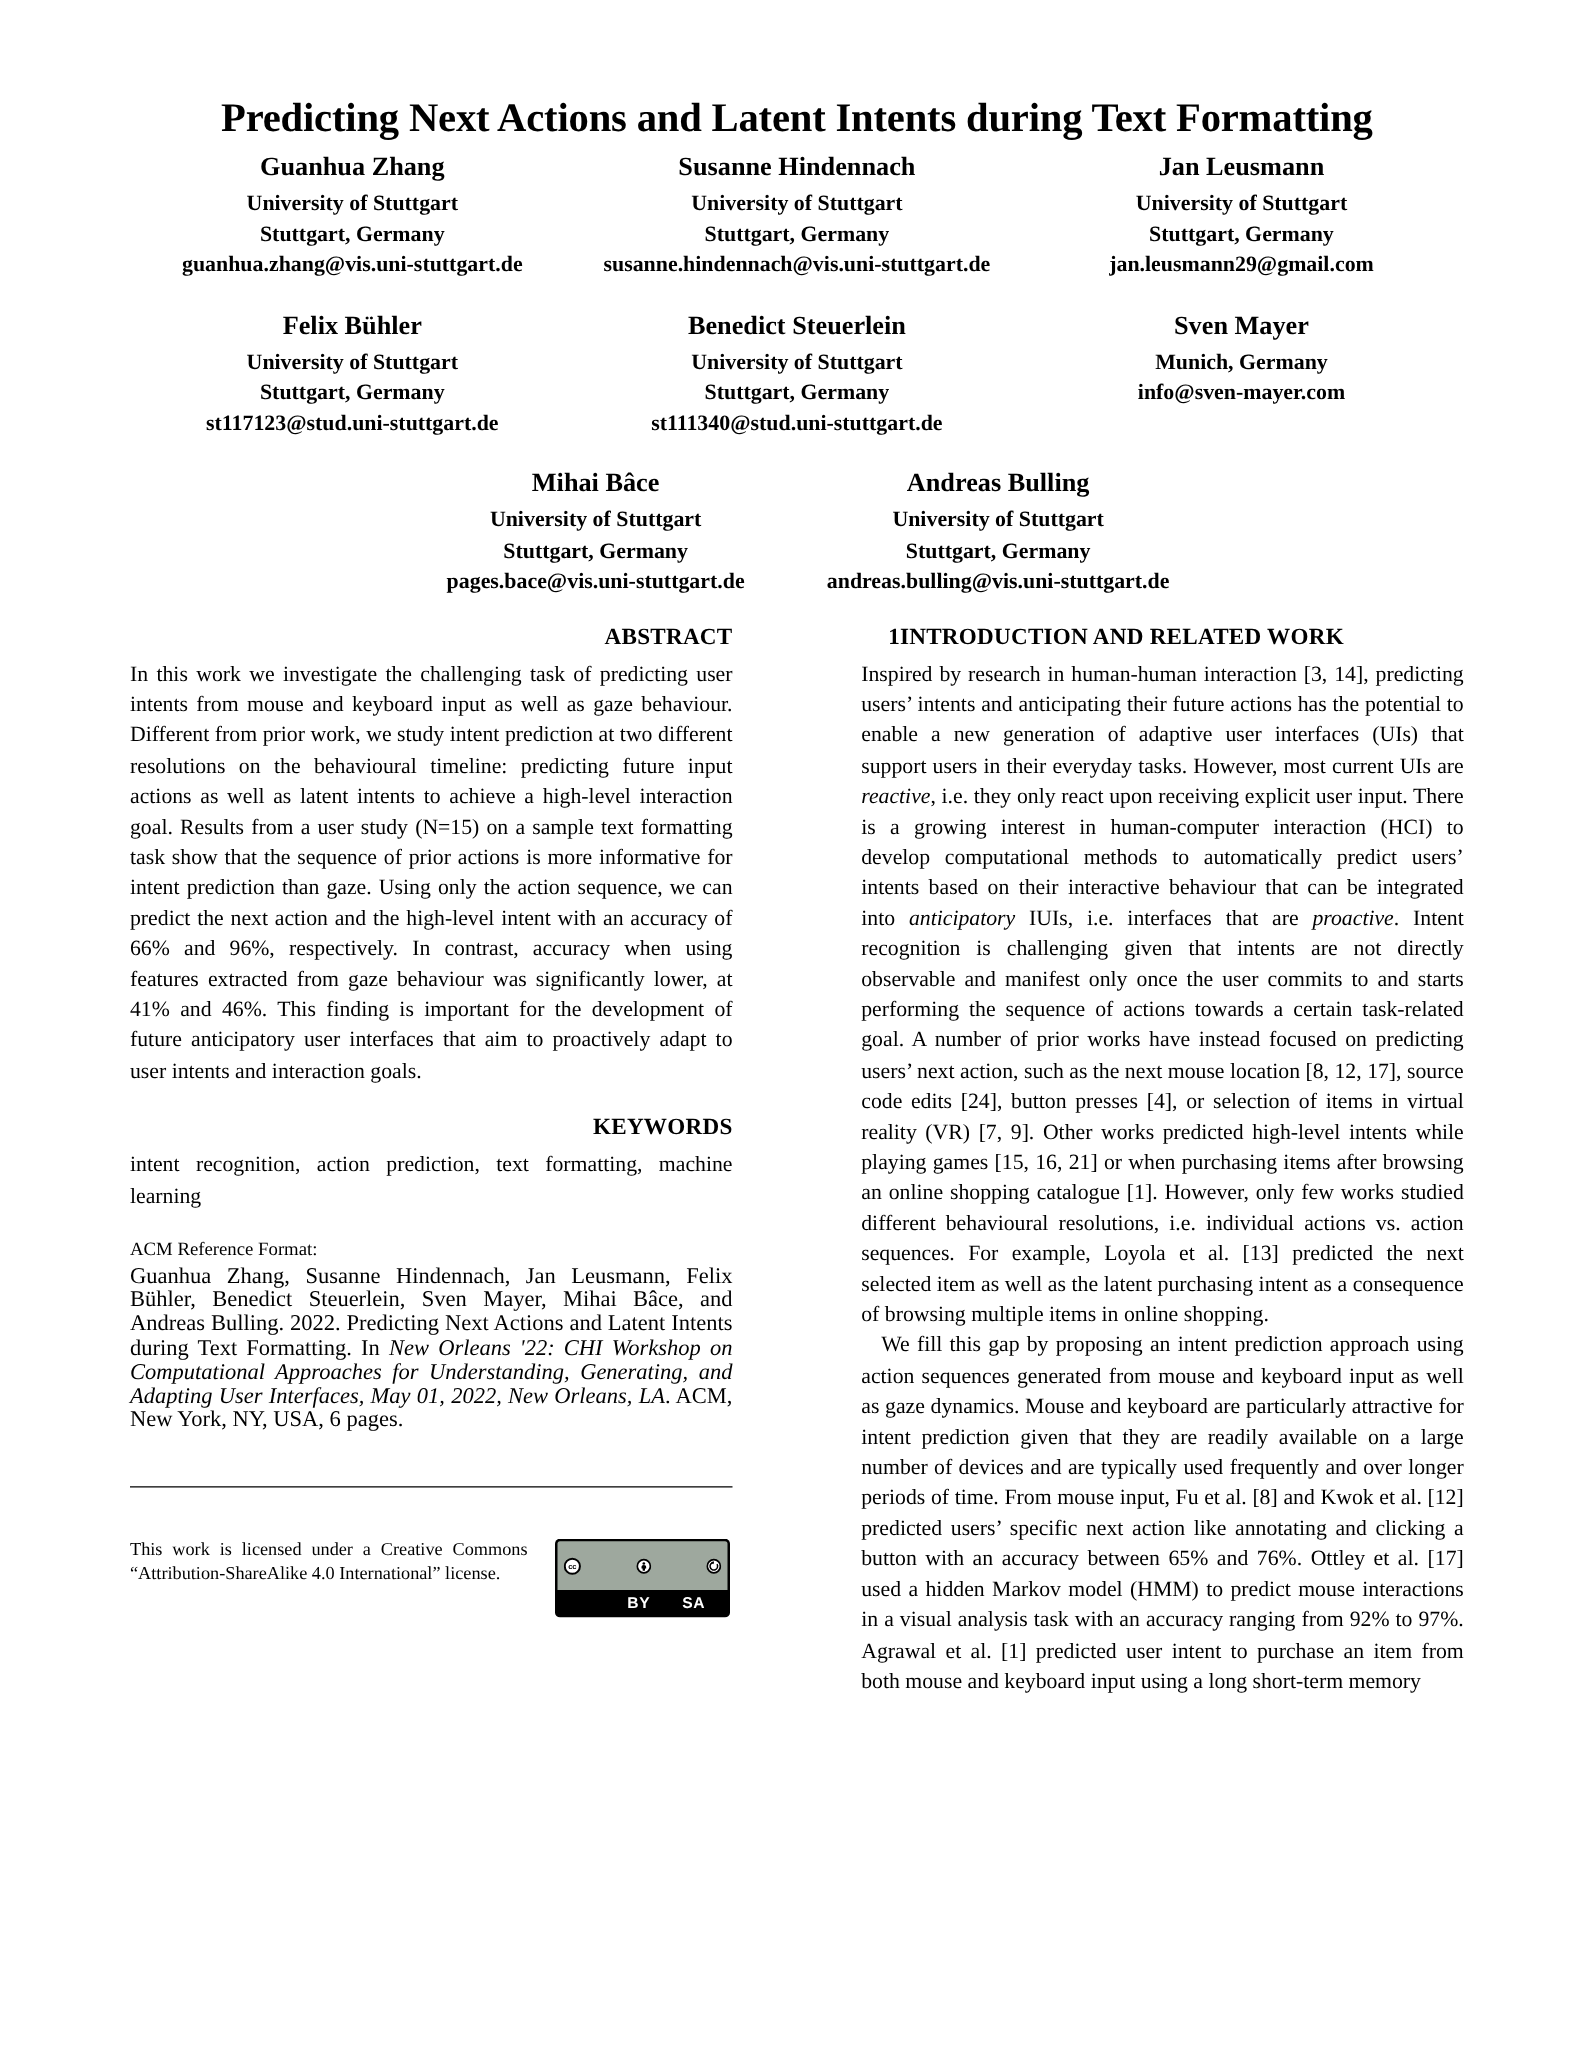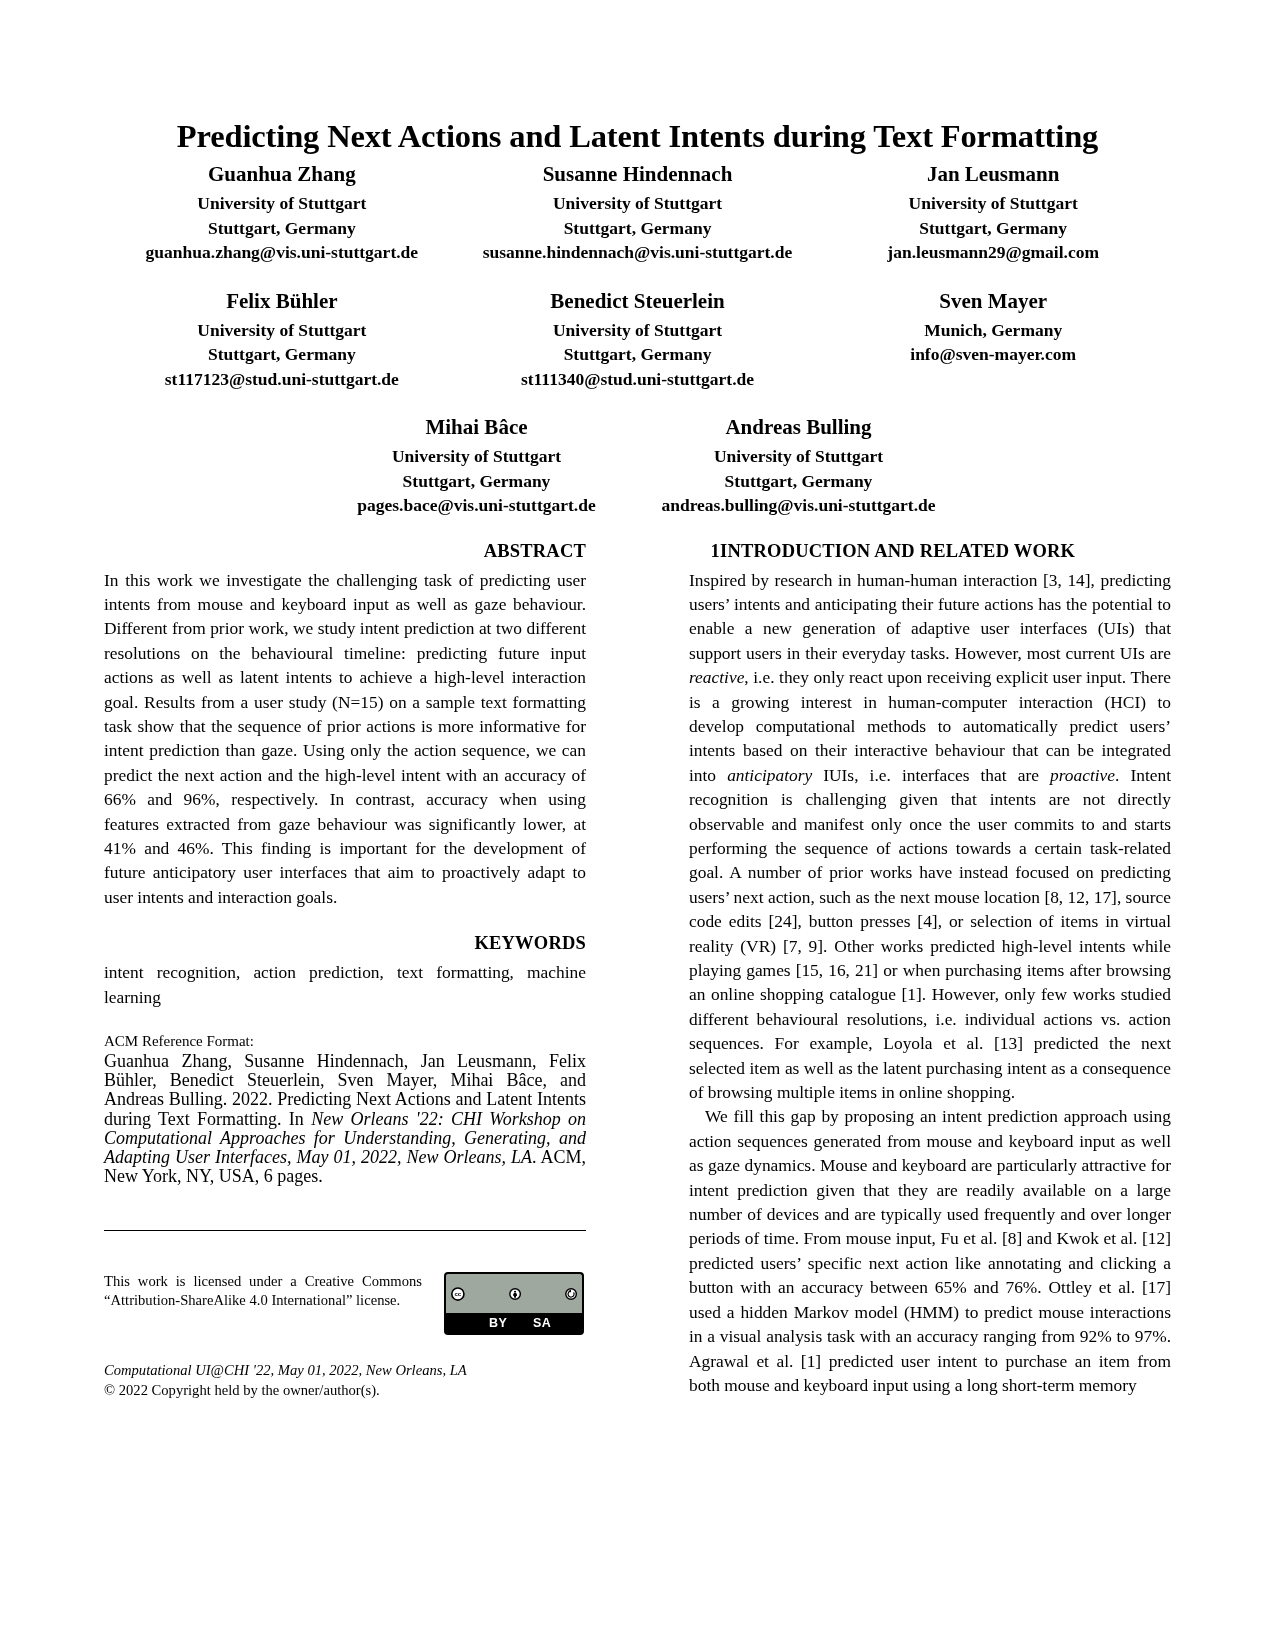--- a/index.html
+++ b/index.html
@@ -18,21 +18,21 @@
     position: relative;
     width: 1275px;
     height: 1651px;
     box-sizing: border-box;
     padding: 0 104px;
   }
 
   
   .title {
     margin: 0;
-    padding-top: 116px;
+    padding-top: 75px;
     text-align: center;
     font-size: 32.5px;
     line-height: 41px;
     font-weight: bold;
     letter-spacing: -0.15px;
     font-family: "Liberation Serif", "DejaVu Serif", serif;
   }
 
   
   .authors {
@@ -179,20 +179,21 @@
     border-radius: 0 0 4px 4px;
     padding: 0 5px;
   }
   .cc-bottom .spacer { width: 38px; flex: none; }
   .cc-bottom .lbl {
     color: #fff;
     font-family: "Liberation Sans", sans-serif;
     font-weight: bold;
     font-size: 12.5px;
     flex: 1 1 0;
+    text-align: center;
     letter-spacing: 0.5px;
   }
   .copyright-block {
     margin-top: 26px;
     font-size: 14.6px;
     line-height: 19.5px;
   }
   .copyright-block .venue { font-style: italic; }
 </style>
 </head>
@@ -304,24 +305,20 @@
             </svg>
           </div>
           <div class="cc-bottom">
             <span class="spacer"></span>
             <span class="lbl">BY</span>
             <span class="lbl">SA</span>
           </div>
         </div>
       </div>
 
-      <div class="copyright-block">
-        <div class="venue">Computational UI@CHI '22, May 01, 2022, New Orleans, LA</div>
-        <div>© 2022 Copyright held by the owner/author(s).</div>
-      </div>
 
     </div>
 
     <div class="col right">
 
       <h2 class="section numbered">
         <span class="secnum">1</span>
         <span>INTRODUCTION AND RELATED WORK</span>
       </h2>
 

